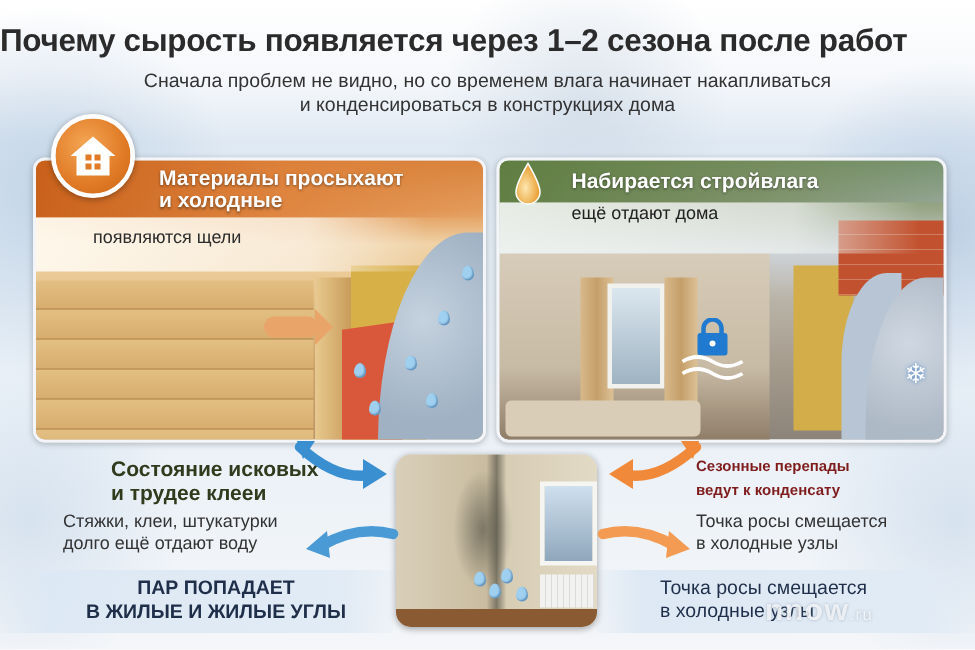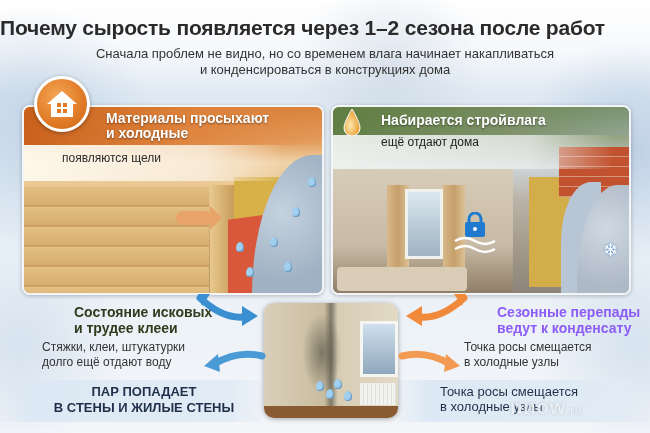--- a/index.html
+++ b/index.html
@@ -89,21 +89,21 @@
       position: absolute; left: 34px; top: 76px; width: 56px; height: 56px; border-radius: 50%;
       background: radial-gradient(circle at 40% 35%, #f4a654 0%, #e07a26 60%, #c96516 100%);
       border: 3px solid #fff; box-shadow: 0 1px 4px rgba(0,0,0,0.35); z-index: 5;
       display: flex; align-items: center; justify-content: center;
     }
     .drop-badge { position: absolute; left: 342px; top: 108px; width: 20px; height: 30px; z-index: 5; }
 
     
     .bottom-left-title { position: absolute; left: 42px; top: 304px; color: #2f3b1c; font-weight: bold; font-size: 14px; line-height: 16px; font-family: "Liberation Sans", sans-serif; margin-left: 32px; }
     .bottom-left-desc { position: absolute; left: 42px; top: 340px; color: #333; font-size: 12px; line-height: 15px; font-family: "Liberation Sans", sans-serif; }
-    .bottom-right-title { position: absolute; left: 464px; top: 304px; color: #8b5cf6; font-weight: bold; font-size: 14px; line-height: 16px; font-family: "Liberation Sans", sans-serif; margin-left: 33px; }
+    .bottom-right-title { position: absolute; left: 464px; top: 304px; color: #7f1d1d; font-weight: bold; font-size: 10px; line-height: 16px; font-family: "Liberation Sans", sans-serif; }
     .bottom-right-desc { position: absolute; left: 464px; top: 340px; color: #333; font-size: 12px; line-height: 15px; font-family: "Liberation Sans", sans-serif; }
     .band { position: absolute; top: 380px; height: 42px;
       background: linear-gradient(90deg, rgba(220,230,240,0.2) 0%, rgba(220,232,244,0.95) 12%, rgba(225,235,245,0.95) 88%, rgba(220,230,240,0.2) 100%); }
     .band.l { left: 0; width: 262px; }
     .band.r { left: 398px; width: 252px; }
     .band-left-text { position: absolute; left: 44px; top: 384px; width: 200px; text-align: center; color: #1f2f4a; font-weight: bold; font-size: 13px; line-height: 16px; font-family: "Liberation Sans", sans-serif; }
     .band-right-text { position: absolute; left: 440px; top: 384px; color: #1f2f4a; font-size: 13px; line-height: 15px; font-family: "Liberation Sans", sans-serif; }
 
     .center-photo {
       position: absolute; left: 264px; top: 303px; width: 134px; height: 115px; border-radius: 10px; overflow: hidden;
@@ -217,21 +217,21 @@
 </div>
 <div class="bottom-right-desc">
   <div>Точка росы смещается</div>
   <div>в холодные узлы</div>
 </div>
 
 <div class="band l"></div>
 <div class="band r"></div>
 <div class="band-left-text">
   <div>ПАР ПОПАДАЕТ</div>
-  <div>В СТЕНЫ И ЖИЛЫЕ СТЕНЫ</div>
+  <div>В ЖИЛЫЕ И ЖИЛЫЕ УГЛЫ</div>
 </div>
 <div class="band-right-text">
   <div>Точка росы смещается</div>
   <div>в холодные узлы</div>
 </div>
 
 <div class="center-photo">
   <div class="cp-mold"></div>
   <div class="cp-window"></div>
   <div class="cp-radiator"></div>

